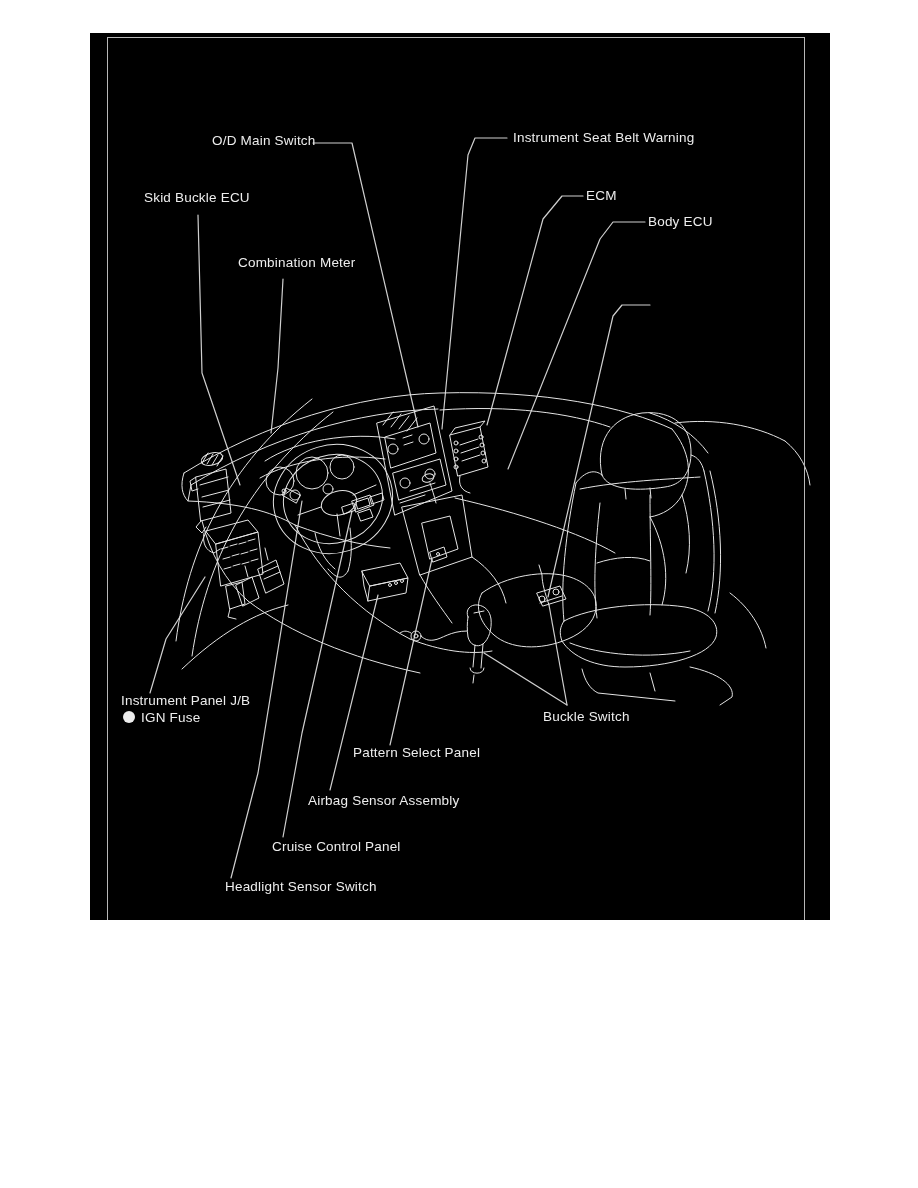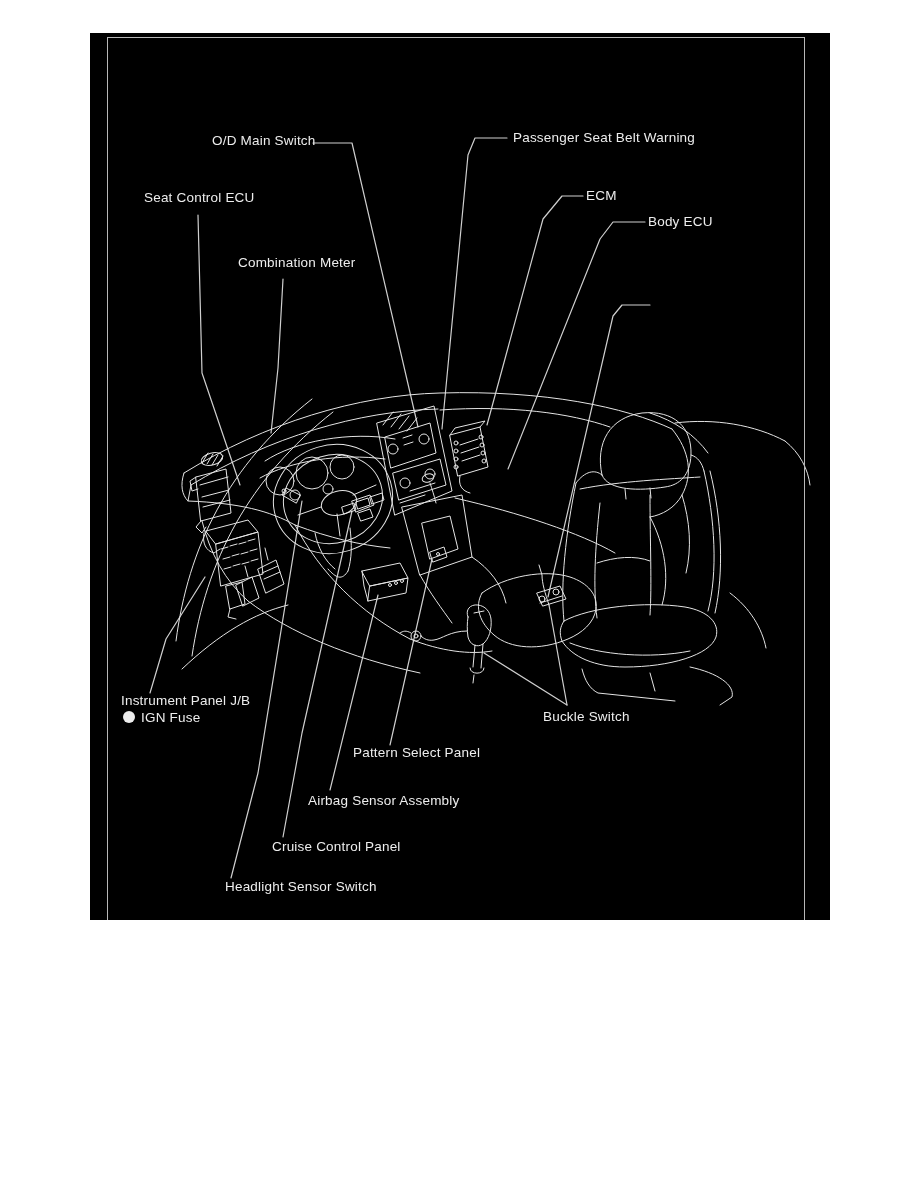--- a/index.html
+++ b/index.html
@@ -181,22 +181,22 @@
         <circle cx="326" cy="603" r="5"></circle>
           <circle cx="326" cy="603" r="2"></circle>
         <path d="M321,600 C316,597 313,598 310,600"></path>
 
         <path d="M560,484 C575,512 580,545 572,572"></path>
         <path d="M592,462 C600,488 602,515 596,540"></path>
       </g>
     </svg>
 
     <div class="label" style="left:122px;top:98px">O/D Main Switch</div>
-    <div class="label" style="left:423px;top:95px">Passenger Seat Belt Warning</div>
-    <div class="label" style="left:54px;top:155px">Seat Control ECU</div>
+    <div class="label" style="left:423px;top:95px">Instrument Seat Belt Warning</div>
+    <div class="label" style="left:54px;top:155px">Skid Buckle ECU</div>
     <div class="label" style="left:496px;top:153px">ECM</div>
     <div class="label" style="left:558px;top:179px">Body ECU</div>
     <div class="label" style="left:148px;top:220px">Combination Meter</div>
     <div class="label" style="left:31px;top:658px">Instrument Panel J/B</div>
     <div class="ign-line" style="left:33px;top:675px"><span class="bullet"></span><span>IGN Fuse</span></div>
     <div class="label" style="left:453px;top:674px">Buckle Switch</div>
     <div class="label" style="left:263px;top:710px">Pattern Select Panel</div>
     <div class="label" style="left:218px;top:758px">Airbag Sensor Assembly</div>
     <div class="label" style="left:182px;top:804px">Cruise Control Panel</div>
     <div class="label" style="left:135px;top:844px">Headlight Sensor Switch</div>

